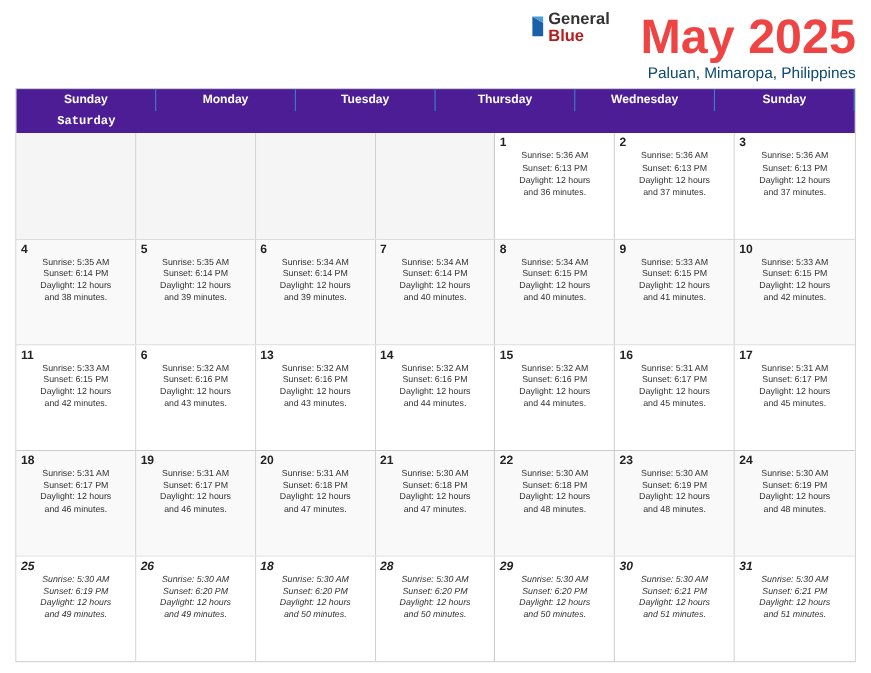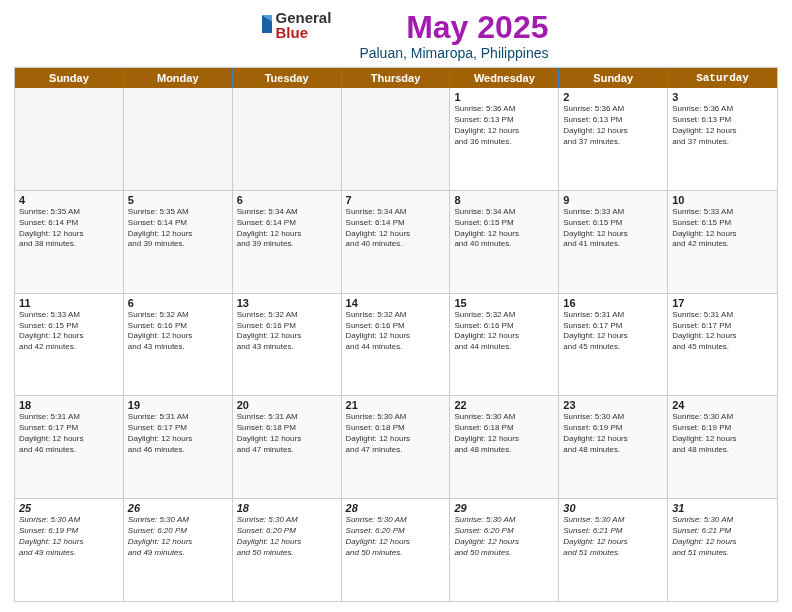--- a/index.html
+++ b/index.html
@@ -12,21 +12,21 @@
     }
     .page {
       width: 792px;
       height: 612px;
       padding: 10px 14px 10px 14px;
       display: flex;
       flex-direction: column;
     }
     .header {
       display: flex;
-      justify-content: center;
+      justify-content: flex-end;
       align-items: flex-start;
       margin-bottom: 6px;
       gap: 28px;
     }
     .logo {
       display: flex;
       align-items: center;
       gap: 4px;
     }
     .logo-text {
@@ -45,39 +45,39 @@
       color: #b91c1c;
     }
     .logo-icon {
       width: 28px;
       height: 28px;
     }
     .title-block {
       text-align: right;
     }
     .title-month {
-      font-size: 32px;
-      font-weight: bold;
-      color: #a21caf;
+      font-size: 44px;
+      font-weight: bold;
+      color: #ef4444;
       line-height: 1.1;
     }
     .title-location {
       font-size: 14px;
       color: #0c4a6e;
     }
     .calendar {
       flex: 1;
       display: flex;
       flex-direction: column;
       border: 1px solid #ccc;
     }
     .cal-header {
       display: grid;
-      grid-template-columns: repeat(7, 1fr);
-      background: #a16207;
+      grid-template-columns: repeat(6, 1fr);
+      background: #4c1d95;
     }
     .cal-header-cell {
       color: #fff;
       font-size: 11px;
       font-weight: bold;
       text-align: center;
       padding: 4px 2px;
       border-right: 1px solid #3a7fc8;
     }
     .cal-header-cell:last-child { border-right: none; font-family: Liberation Mono, monospace; }
@@ -109,20 +109,21 @@
       font-size: 11px;
       font-weight: bold;
       color: #222;
       display: block;
       margin-bottom: 1px;
     }
     .cell-text {
       font-size: 8px;
       color: #333;
       line-height: 1.35;
+      text-align: center;
     }
   </style>
 </head>
 <body>
 
 <div class="page">
   <div class="header">
     <div class="logo">
       <svg class="logo-icon" viewBox="0 0 28 28">
         <polygon points="18,4 28,10 28,22 18,22" fill="#1a5fa8"></polygon>

